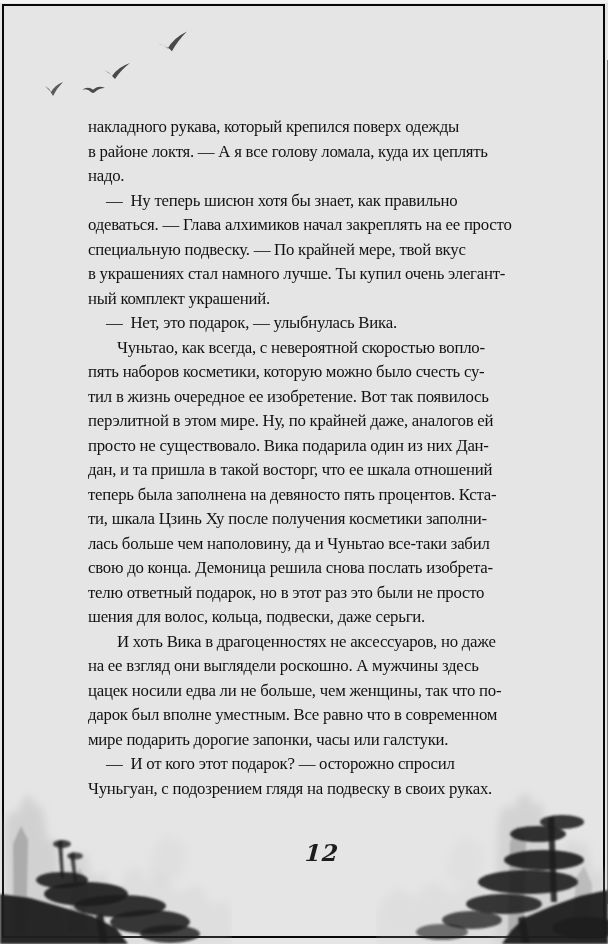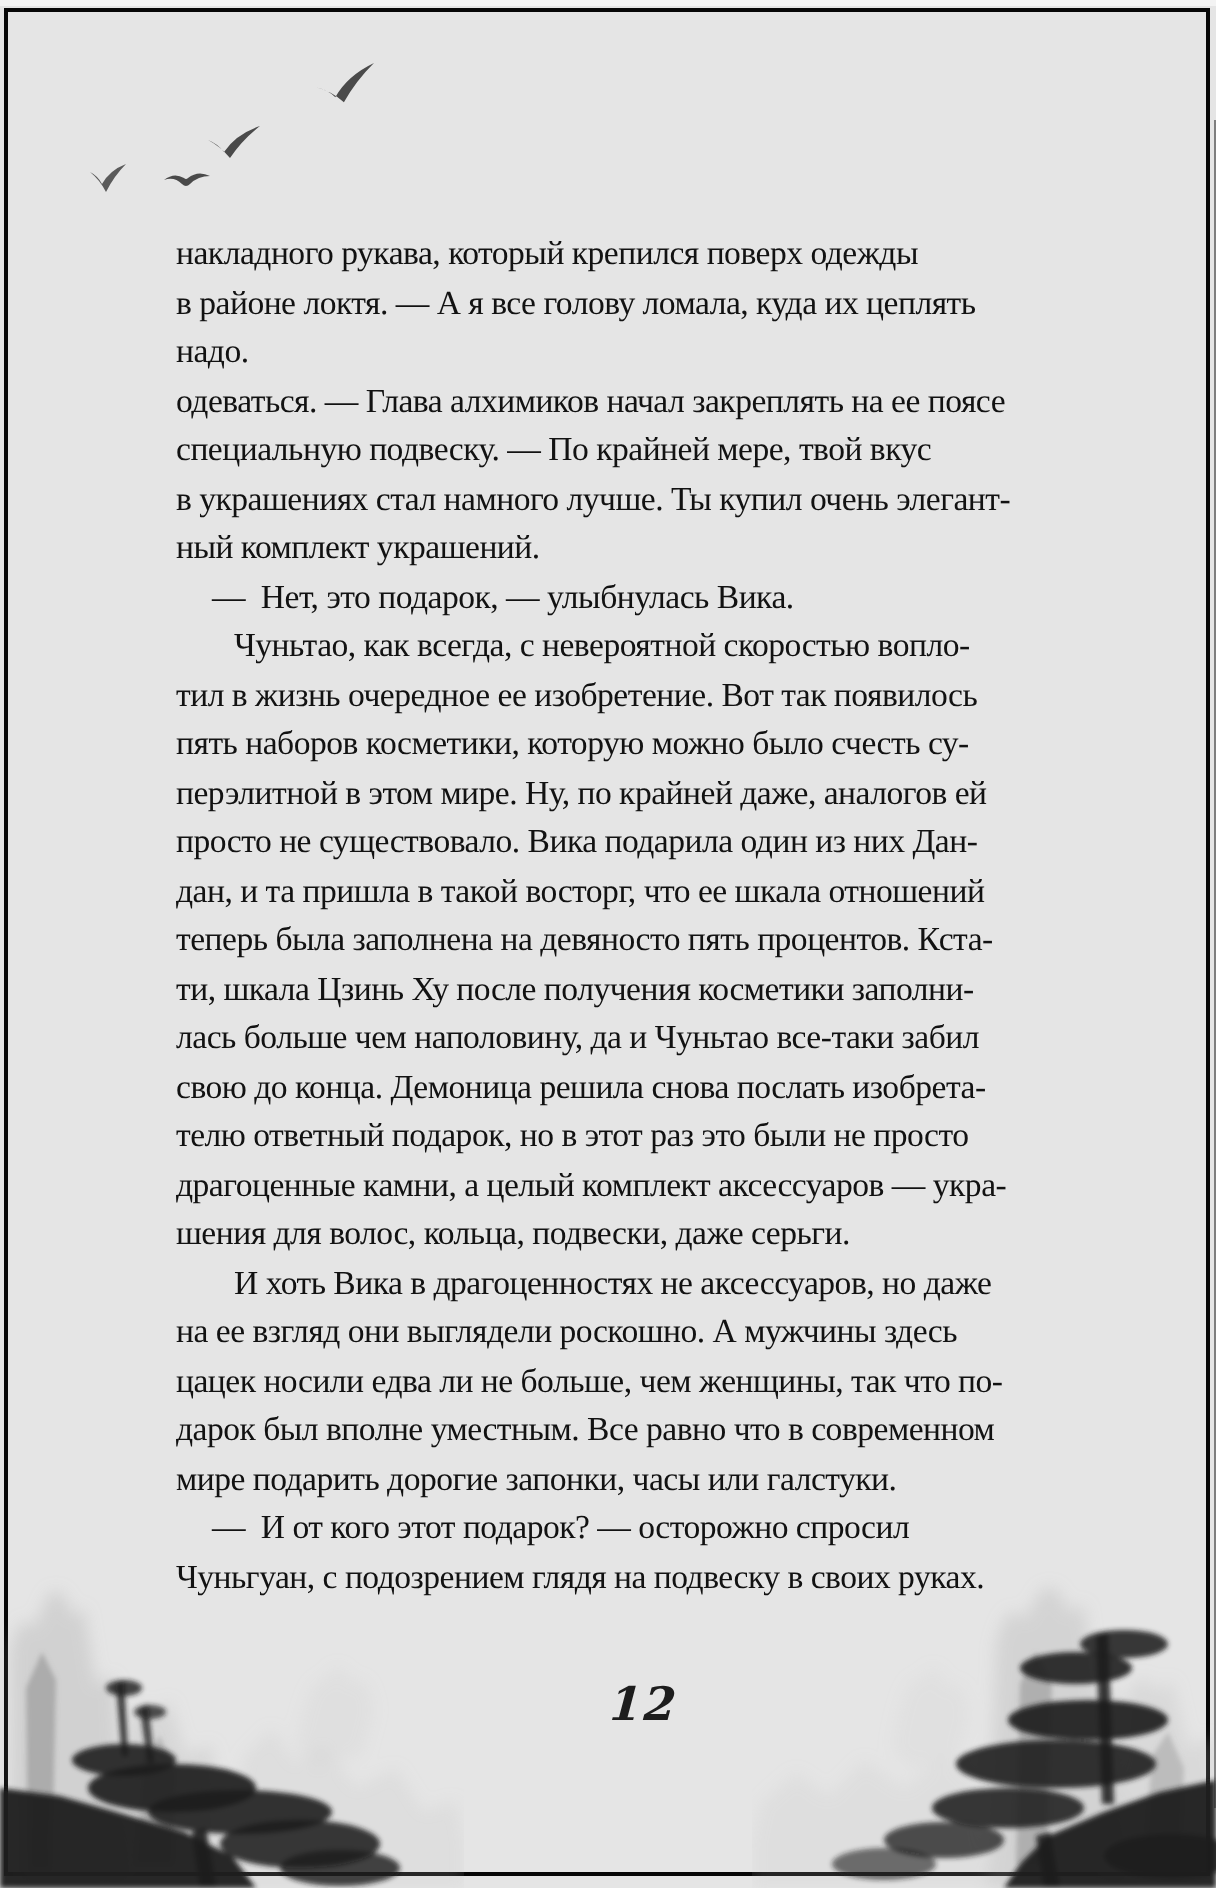--- a/index.html
+++ b/index.html
@@ -41,41 +41,41 @@
     </g>
   </svg>
 
   <main class="text-column">
       <div class="para none">
         <div class="line first">накладного рукава, который крепился поверх одежды</div>
         <div class="line">в районе локтя. — А я все голову ломала, куда их цеплять</div>
         <div class="line">надо.</div>
       </div>
       <div class="para dialogue">
-        <div class="line">одеваться. — Глава алхимиков начал закреплять на ее поясе</div>
+        <div class="line first">—  Ну теперь шисюн хотя бы знает, как правильно</div>
+        <div class="line">одеваться. — Глава алхимиков начал закреплять на ее просто</div>
         <div class="line">специальную подвеску. — По крайней мере, твой вкус</div>
         <div class="line">в украшениях стал намного лучше. Ты купил очень элегант-</div>
         <div class="line">ный комплект украшений.</div>
       </div>
       <div class="para dialogue">
         <div class="line first">—  Нет, это подарок, — улыбнулась Вика.</div>
       </div>
       <div class="para normal">
         <div class="line first">Чуньтао, как всегда, с невероятной скоростью вопло-</div>
+        <div class="line">пять наборов косметики, которую можно было счесть су-</div>
         <div class="line">тил в жизнь очередное ее изобретение. Вот так появилось</div>
-        <div class="line">пять наборов косметики, которую можно было счесть су-</div>
         <div class="line">перэлитной в этом мире. Ну, по крайней даже, аналогов ей</div>
         <div class="line">просто не существовало. Вика подарила один из них Дан-</div>
         <div class="line">дан, и та пришла в такой восторг, что ее шкала отношений</div>
         <div class="line">теперь была заполнена на девяносто пять процентов. Кста-</div>
         <div class="line">ти, шкала Цзинь Ху после получения косметики заполни-</div>
         <div class="line">лась больше чем наполовину, да и Чуньтао все-таки забил</div>
         <div class="line">свою до конца. Демоница решила снова послать изобрета-</div>
         <div class="line">телю ответный подарок, но в этот раз это были не просто</div>
-        <div class="line">драгоценные камни, а целый комплект аксессуаров — укра-</div>
         <div class="line">шения для волос, кольца, подвески, даже серьги.</div>
       </div>
       <div class="para normal">
         <div class="line first">И хоть Вика в драгоценностях не аксессуаров, но даже</div>
         <div class="line">на ее взгляд они выглядели роскошно. А мужчины здесь</div>
         <div class="line">цацек носили едва ли не больше, чем женщины, так что по-</div>
         <div class="line">дарок был вполне уместным. Все равно что в современном</div>
         <div class="line">мире подарить дорогие запонки, часы или галстуки.</div>
       </div>
       <div class="para dialogue">

